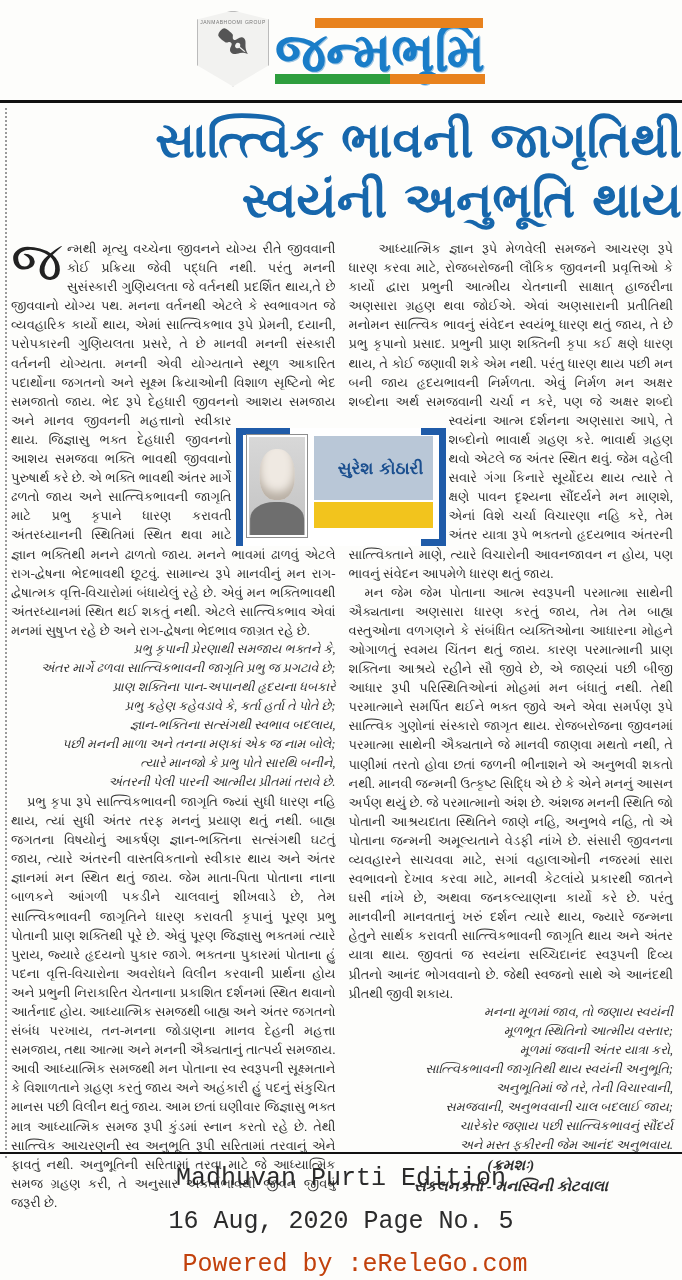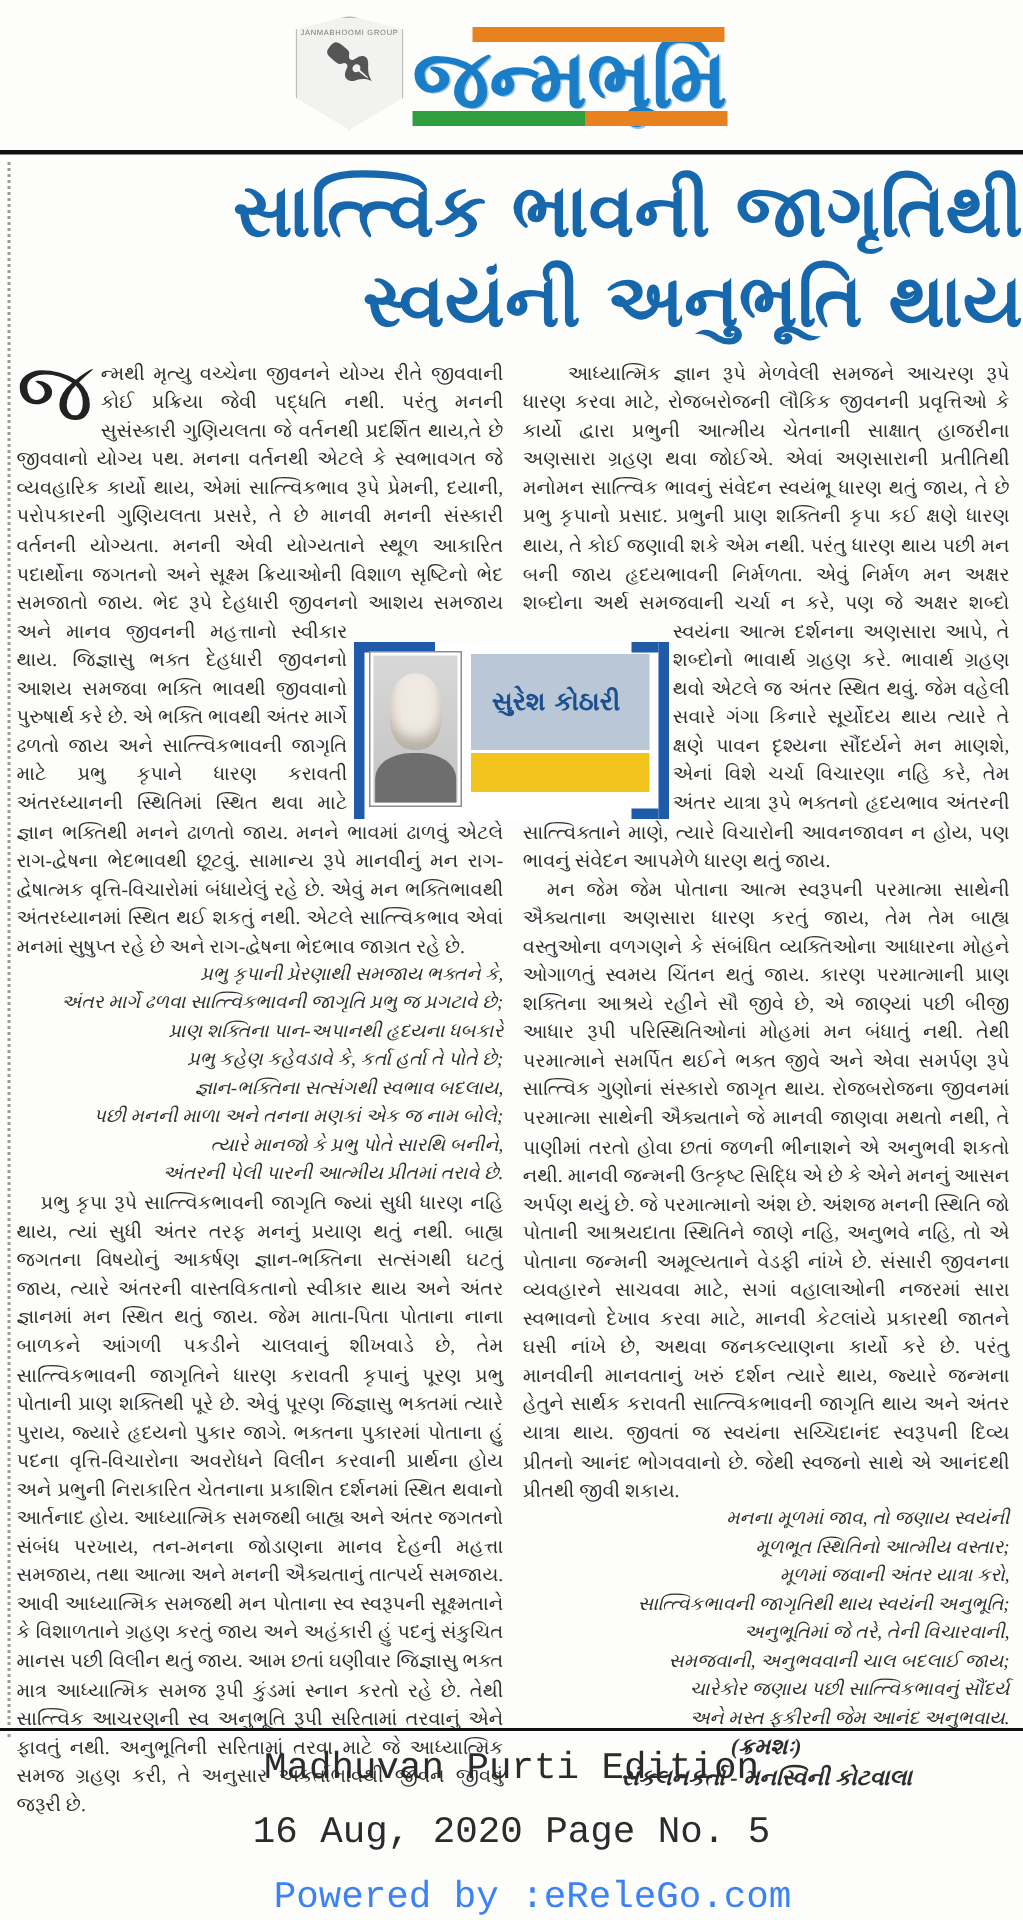--- a/index.html
+++ b/index.html
@@ -52,30 +52,30 @@
   .bl-photo{position:absolute;left:10px;top:6px;width:62px;height:104px;background:#fff;
     border:1px solid #8d8d8d;padding:2px;box-sizing:border-box;}
   .photo-img{width:100%;height:100%;background:linear-gradient(#d8d8d8,#c2c2c2);
     position:relative;overflow:hidden;}
   .photo-img:before{content:"";position:absolute;left:50%;top:12%;width:62%;height:52%;
     transform:translateX(-50%);background:#efe9e2;border-radius:46% 46% 42% 42%;
     box-shadow:inset 0 -8px 8px #b9b0a5;}
   .photo-img:after{content:"";position:absolute;left:50%;bottom:-4%;width:96%;height:38%;
     transform:translateX(-50%);background:#6e6e6e;border-radius:45% 45% 0 0;}
   .bl-name-band{position:absolute;left:78px;top:8px;right:13px;height:64px;background:#b9c7d7;
-    display:flex;align-items:center;}
+    display:flex;align-items:center;justify-content:center;}
   .bl-name{padding-left:14px;color:#1b4f8f;font-weight:bold;font-size:17px;
     font-family:"DejaVu Sans","Liberation Sans",sans-serif;}
   .bl-yellow-band{position:absolute;left:78px;top:74px;right:13px;height:26px;background:#f2c41d;}
   
   .rule-bottom{position:absolute;left:0;top:1152px;width:682px;height:2px;background:#111;}
   .footer{position:absolute;left:0;top:1164px;width:682px;text-align:center;
     font-family:"Liberation Mono","DejaVu Sans Mono",monospace;font-size:25px;color:#2b2b2b;}
   .footer .fl{margin-bottom:14px;}
-  .footer .powered{color:#3b82f6;padding-left:28px;}
+  .footer .powered{color:#c2410c;padding-left:28px;}
 </style>
 </head>
 <body>
 
 <div class="page">
 
   <div class="edge-dots"></div>
 
   <div class="masthead">
     <div class="emblem">

